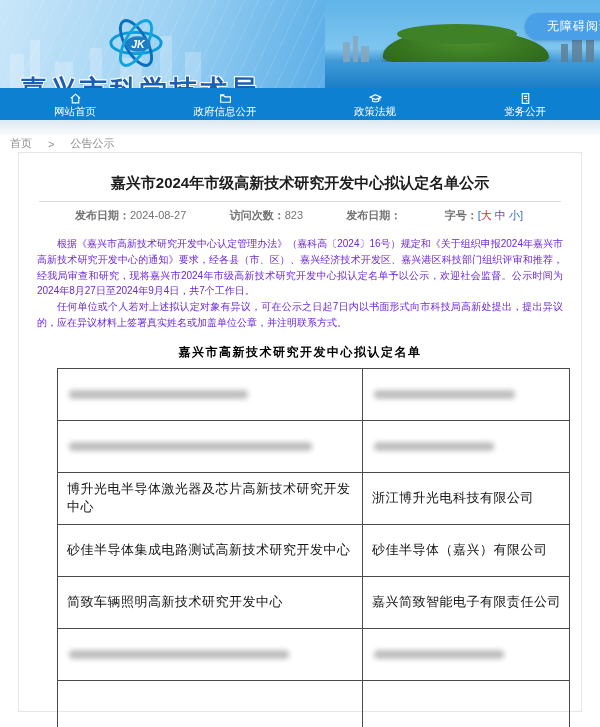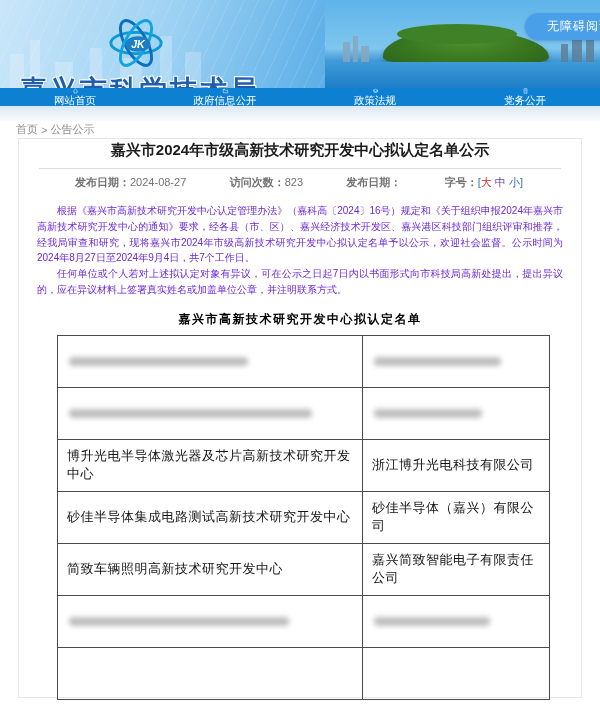--- a/index.html
+++ b/index.html
@@ -24,55 +24,55 @@
     background:#3f8126; border-radius:50%; }
   .scene .bld { position:absolute; background:#87a7bd; opacity:.85; }
   .logo-row { position:absolute; left:12px; top:14px; display:flex; align-items:center;flex-direction:column; }
   .site-title { font-size:27px; font-weight:bold; color:#1d5fae; letter-spacing:3px; margin-left:8px;
     text-shadow:-1px -1px 0 #fff,1px -1px 0 #fff,-1px 1px 0 #fff,1px 1px 0 #fff,0 2px 3px rgba(30,80,140,.35); }
   .access-btn { position:absolute; top:13px; right:-34px; background:#49a0e8; color:#fff;
     font-size:12px; padding:5px 22px; border-radius:16px; border:none; letter-spacing:1px;
     box-shadow:0 1px 3px rgba(0,60,120,.3); }
 
   
-  .nav { width:600px; height:18px; background:#0e80d2; display:flex; }
+  .nav { width:600px; height:32px; background:#0e80d2; display:flex; }
   .nav-item { flex:1; display:flex; flex-direction:column; align-items:center; justify-content:center;
     color:#fff; cursor:pointer; gap:1px; }
   .nav-item svg { width:13px; height:13px; display:block; }
   .nav-item span.lbl { font-size:10.5px; line-height:11px; }
 
   .substrip { width:600px; height:15px; background:linear-gradient(180deg,#dde8f1,#f9fbfd); }
 
   
-  .breadcrumb { height:17px; padding-left:16px; font-size:11px; color:#8f8f8f; display:flex; align-items:center; gap:3px; }
+  .breadcrumb { height:17px; padding-left:10px; font-size:11px; color:#8f8f8f; display:flex; align-items:center; gap:16px; }
   .breadcrumb a { color:#8f8f8f; text-decoration:none; }
 
   
-  .content { margin:0 18px; border:1px solid #e6e6e6; background:#fff; height:560px; padding-top:2px; }
+  .content { margin:0 18px; border:1px solid #e6e6e6; background:#fff; height:560px; padding-top:21px; }
   .article-title { text-align:center; font-size:15px; font-weight:bold; color:#1c1c1c; padding:0 30px; }
   .title-rule { border:none; border-top:1px solid #dcdcdc; margin:8px 20px 0; }
   .meta { display:flex; justify-content:space-between; padding:6px 58px 0 56px; font-size:11px; color:#737373; }
   .meta b { font-weight:bold; }
   .fs-bracket { color:#3a6fb5; }
   .fs-da { color:#e02a1e; cursor:pointer; }
   .fs-zhong { color:#6a3f9e; cursor:pointer; }
   .fs-xiao { color:#2a64b8; cursor:pointer; }
 
   .body-text { padding:13px 18px 0; }
   .body-text p { font-size:10px; line-height:1.58; color:#6d28d9; text-indent:2em; text-align:justify; }
 
   .table-title { margin-top:13px; text-align:center; font-family:"Liberation Serif","DejaVu Serif",serif;
     font-size:12px; font-weight:bold; letter-spacing:1.5px; color:#000; }
 
   table.list { border-collapse:collapse; margin:7px 0 0 38px; table-layout:fixed; }
   table.list td { border:1px solid #4a4a4a; height:52px; vertical-align:middle;
     font-family:"Liberation Serif","DejaVu Serif",serif; font-size:13px; color:#141414;
     letter-spacing:.5px; padding:3px 6px 3px 9px; }
   td.c1 { width:305px; }
-  td.c2 { width:187px; }
+  td.c2 { width:207px; }
   .redact { height:9px; border-radius:4px; background:#949494; filter:blur(2.5px); opacity:.6; margin-left:2px; }
 </style>
 </head>
 <body>
 
 <div class="banner">
   <div class="rays"></div>
 
   <div class="skyline-left">
     <i style="left:10px;width:14px;height:34px;"></i>

